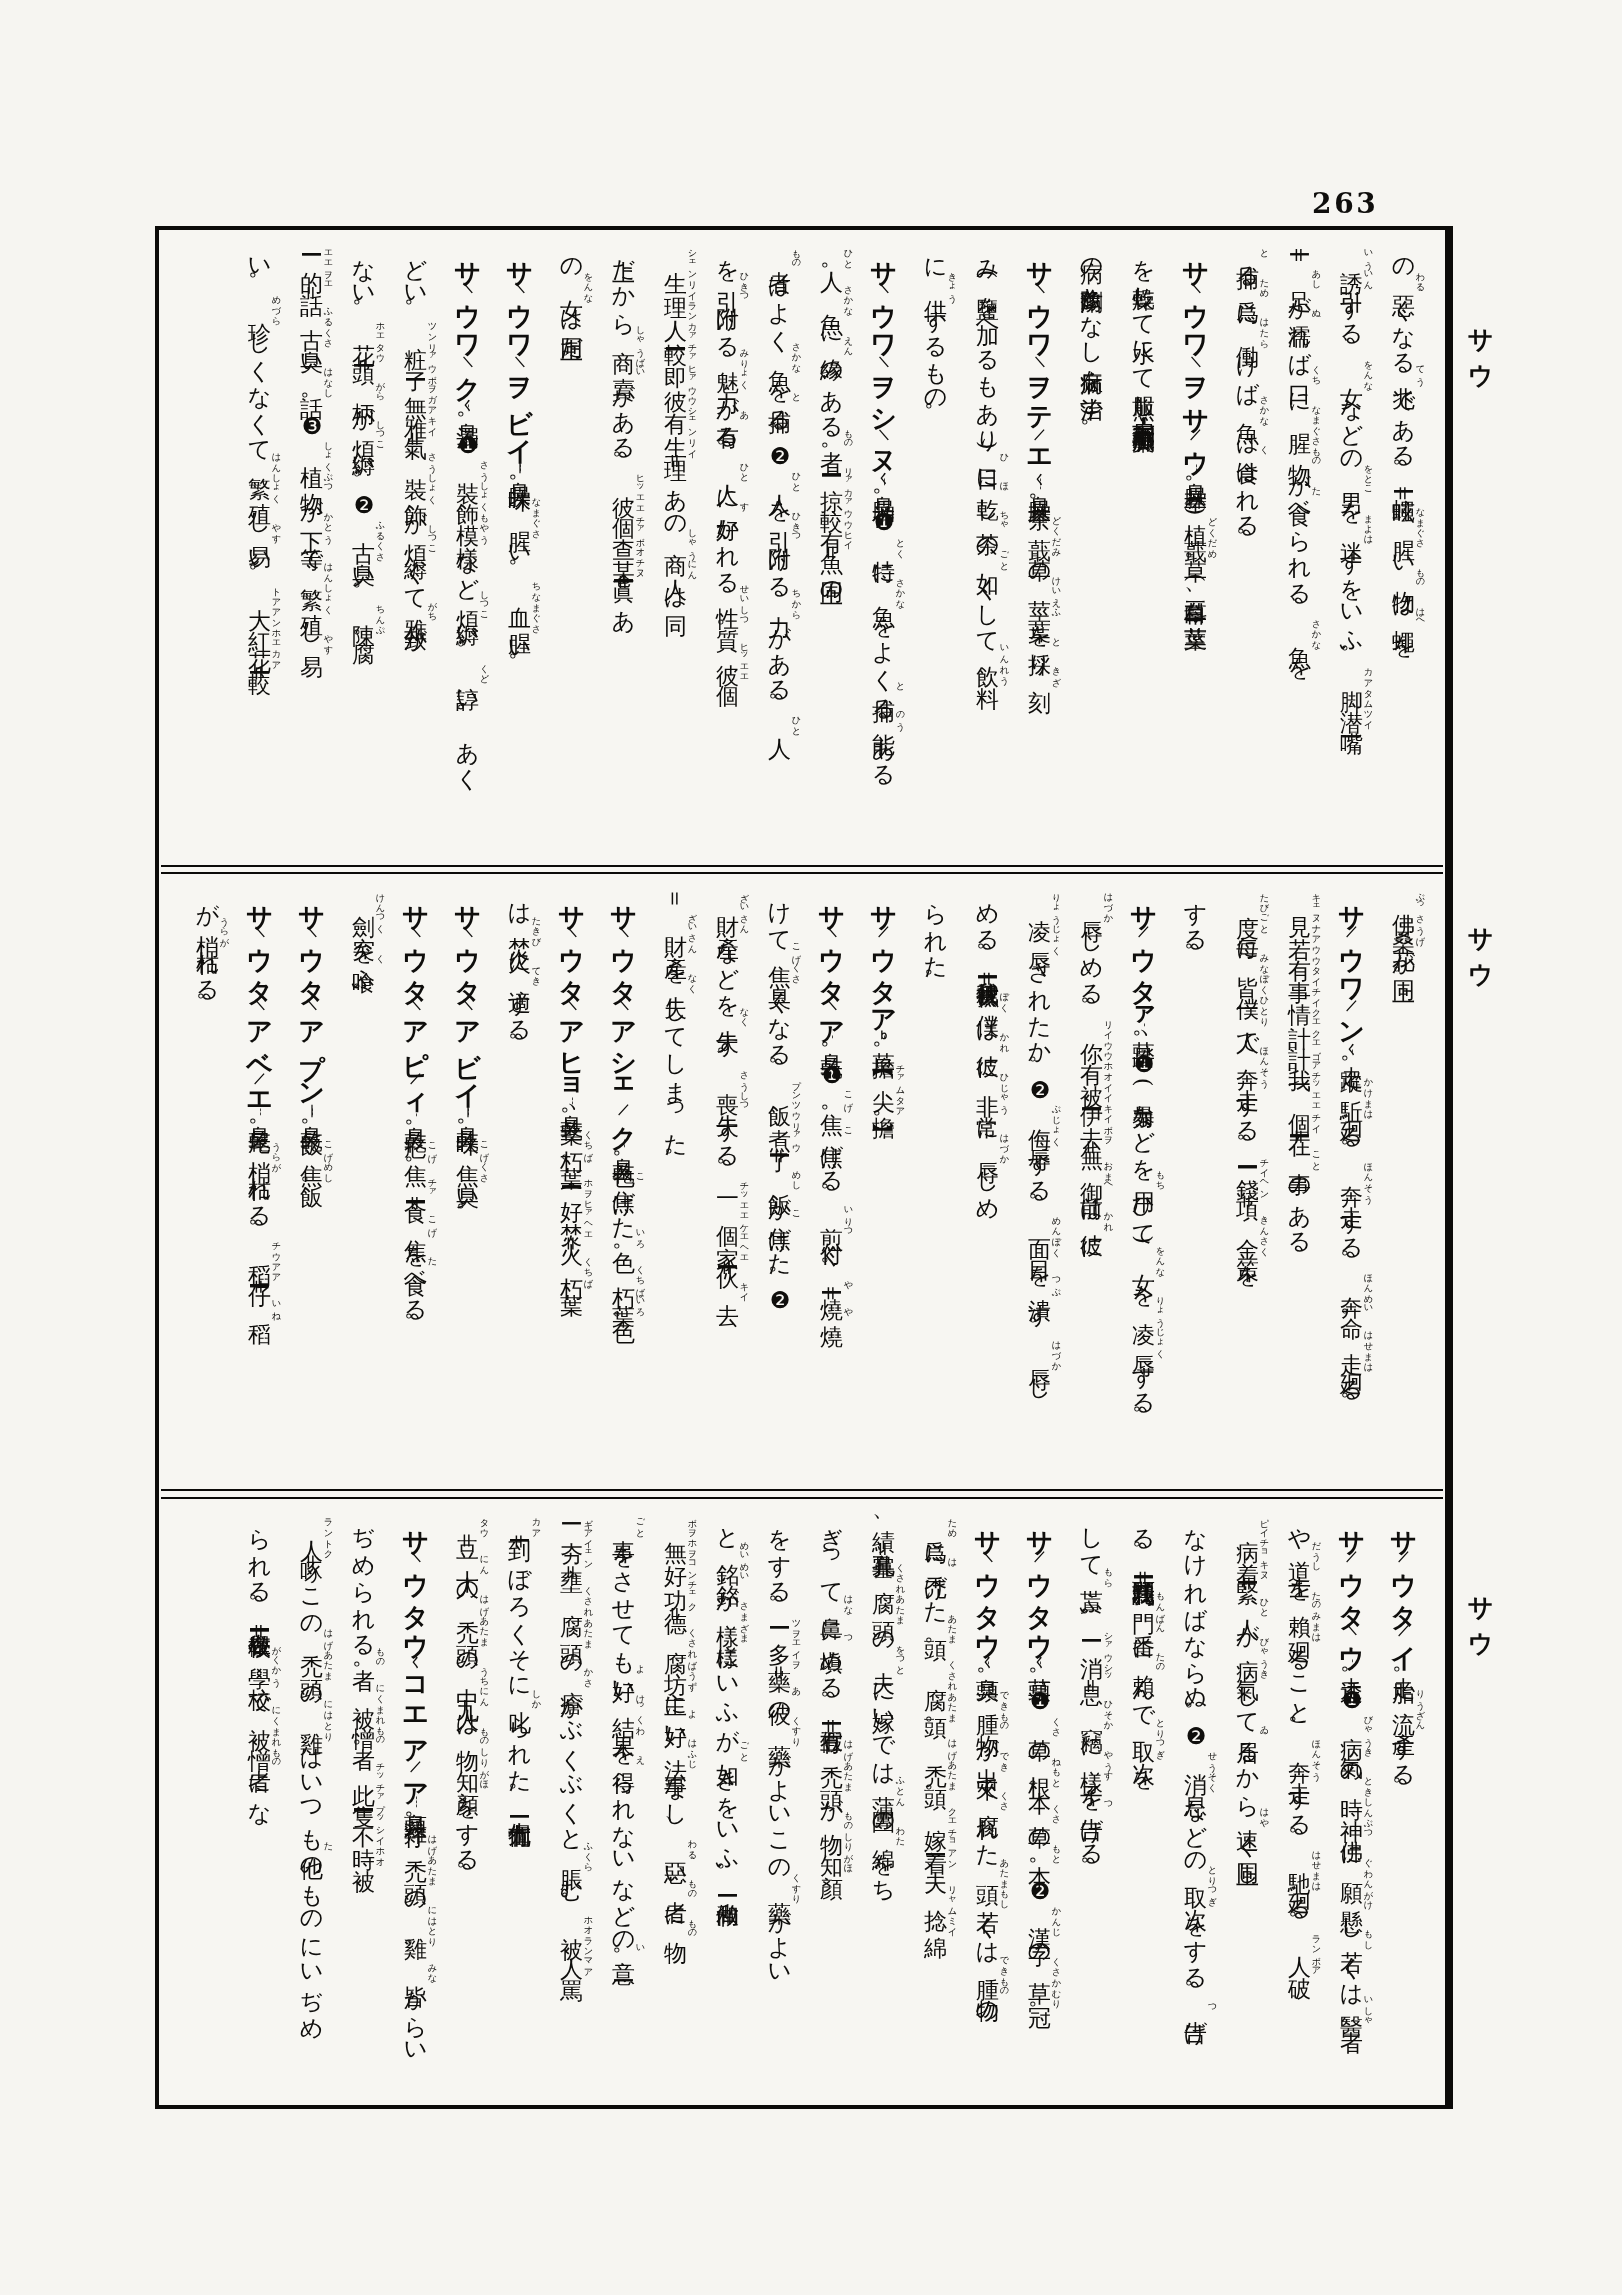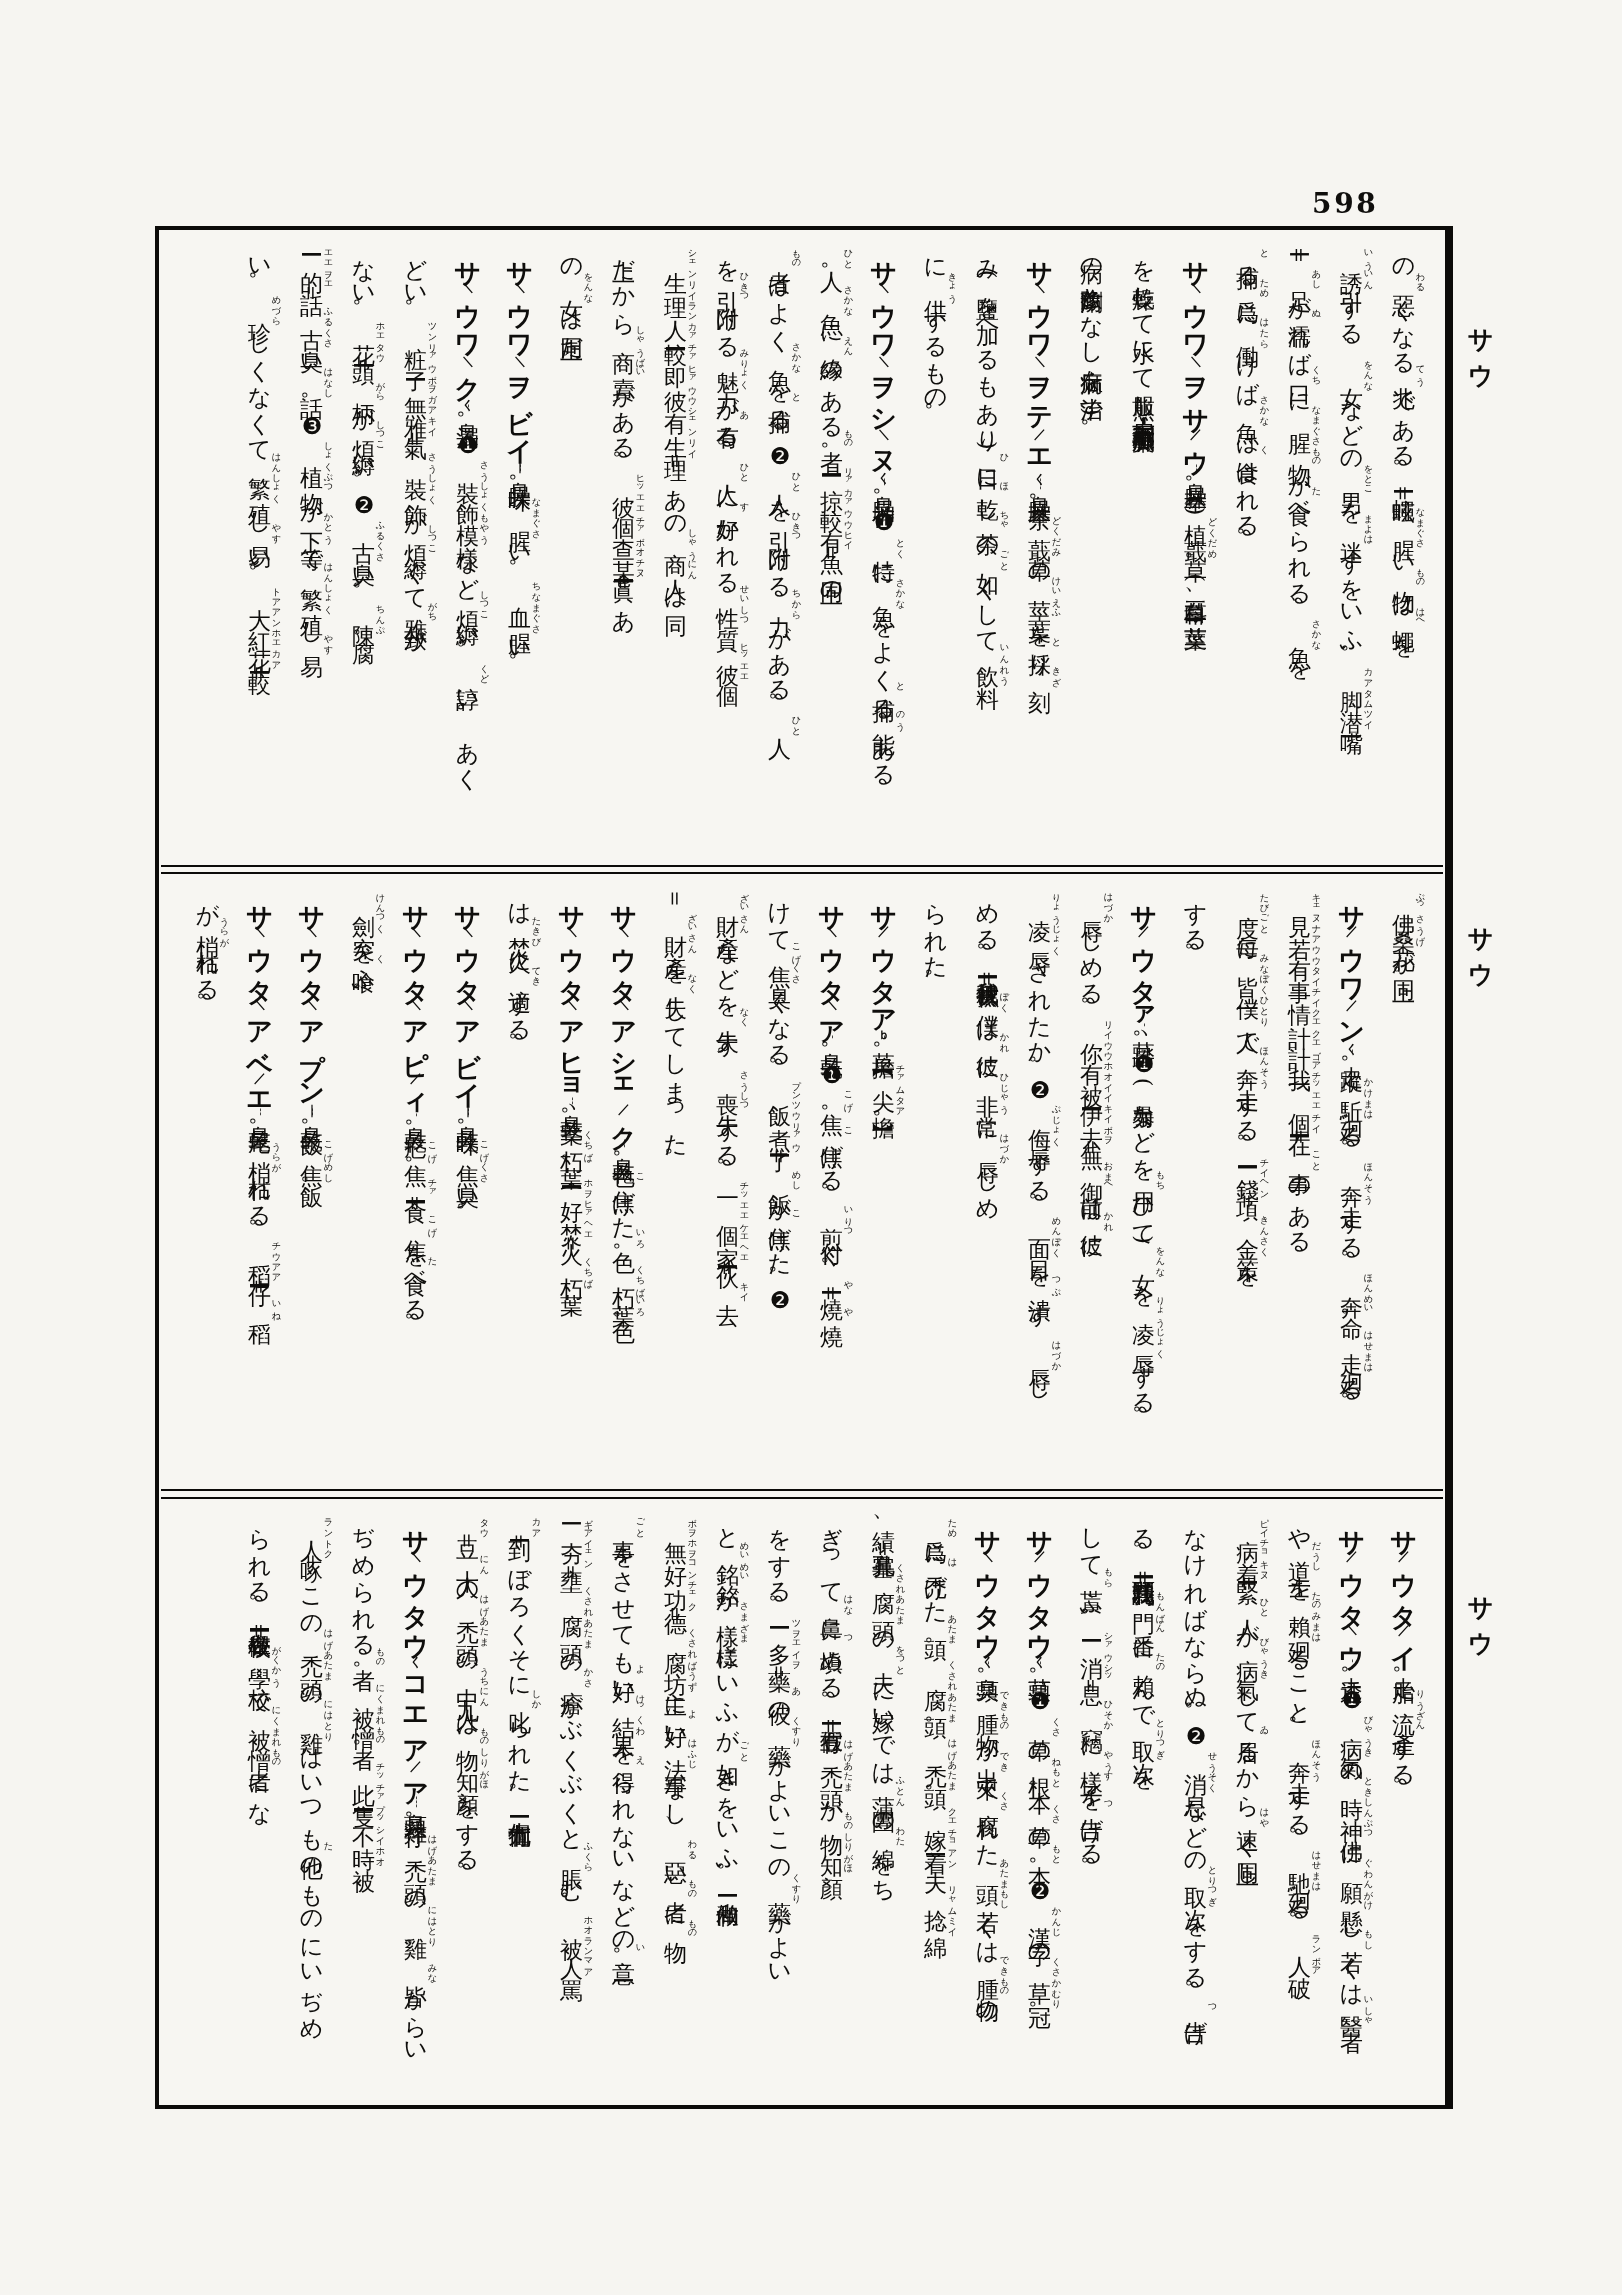--- a/index.html
+++ b/index.html
@@ -54,21 +54,21 @@
     font-size:25px;font-weight:bold;letter-spacing:7.6px;text-align:center;
     font-family:"DejaVu Serif","Liberation Serif",serif;
   }
   .tab-1{top:296px;}
   .tab-2{top:895px;}
   .tab-3{top:1564px;}
 </style>
 </head>
 <body>
 
-<div class="page-number">598</div>
+<div class="page-number">263</div>
 
 <div class="margin-tab tab-1">サウ</div>
 <div class="margin-tab tab-2">サウ</div>
 <div class="margin-tab tab-3">サウ</div>
 
 <div class="frame">
     <div class="band band-1">
       <div class="col"><span class="txt">の<ruby>惡<rt>わる</rt></ruby>くなる<ruby>兆<rt>てう</rt></ruby>である。ーー眩蠅＝<ruby>腥<rt>なまぐさ</rt></ruby>い<ruby>物<rt>もの</rt></ruby>は<ruby>蠅<rt>はへ</rt></ruby>を</span></div>
       <div class="col"><span class="txt"><ruby>誘引<rt>いういん</rt></ruby>する、<ruby>女<rt>をんな</rt></ruby>などの<ruby>男<rt>をとこ</rt></ruby>を<ruby>迷<rt>まよは</rt></ruby>すをいふ。<ruby>脚潜嘴<rt>カアタムツイ</rt></ruby>ー</span></div>
       <div class="col"><span class="txt">ー＝<ruby>足<rt>あし</rt></ruby>が<ruby>濡<rt>ぬ</rt></ruby>れゝば<ruby>口<rt>くち</rt></ruby>に<ruby>腥物<rt>なまぐさもの</rt></ruby>が<ruby>食<rt>た</rt></ruby>べられる、<ruby>魚<rt>さかな</rt></ruby>を</span></div>

